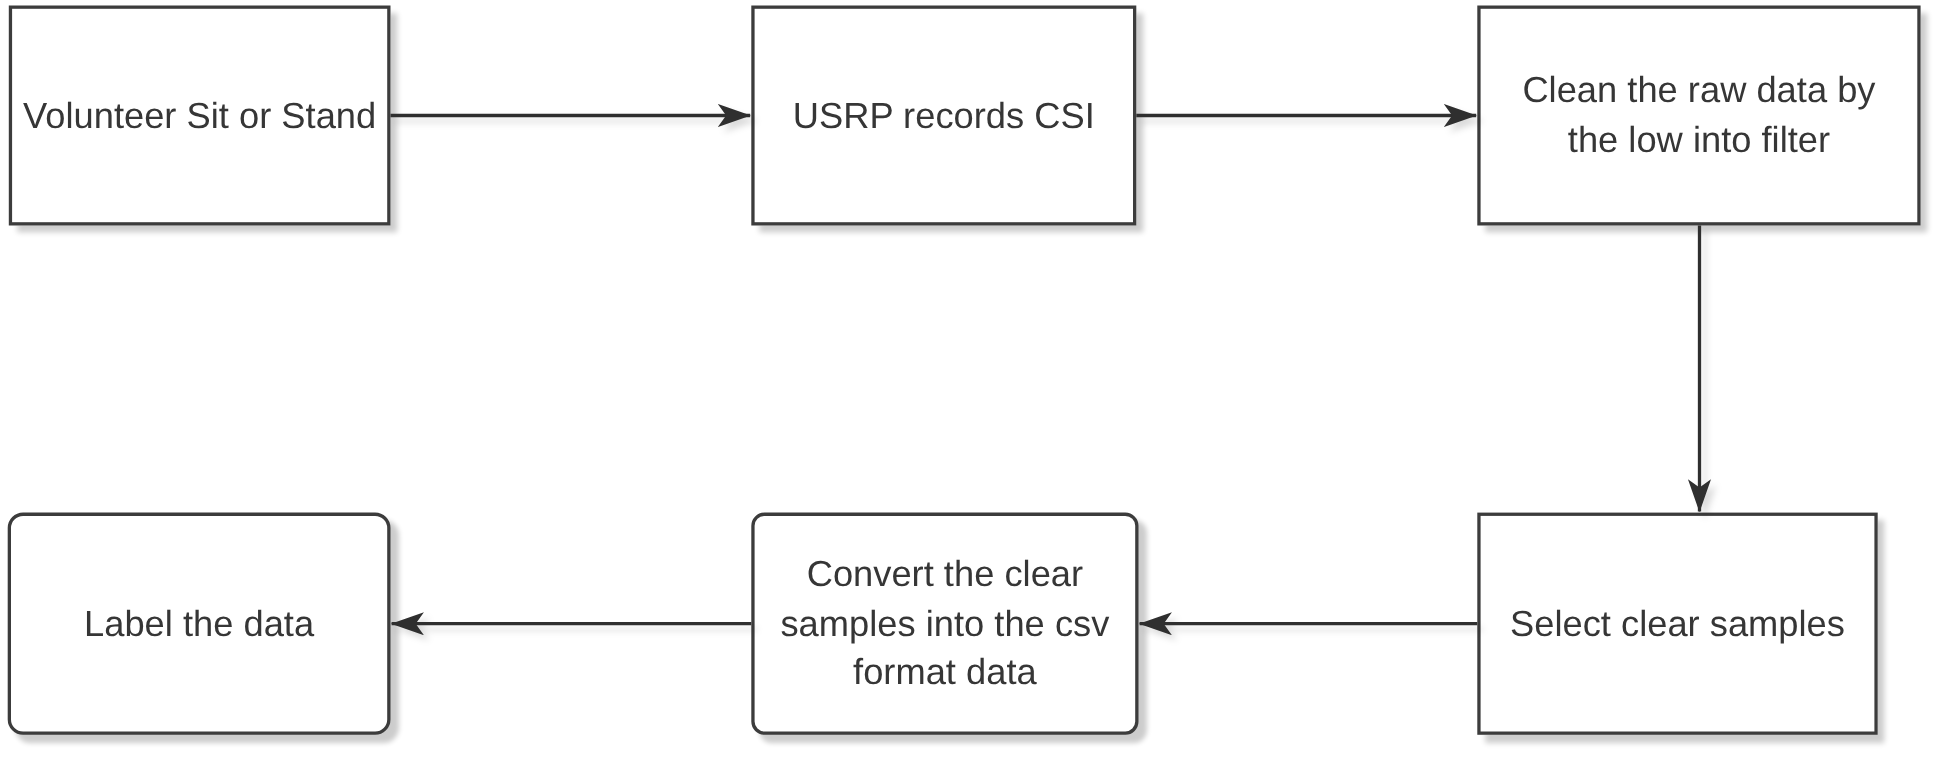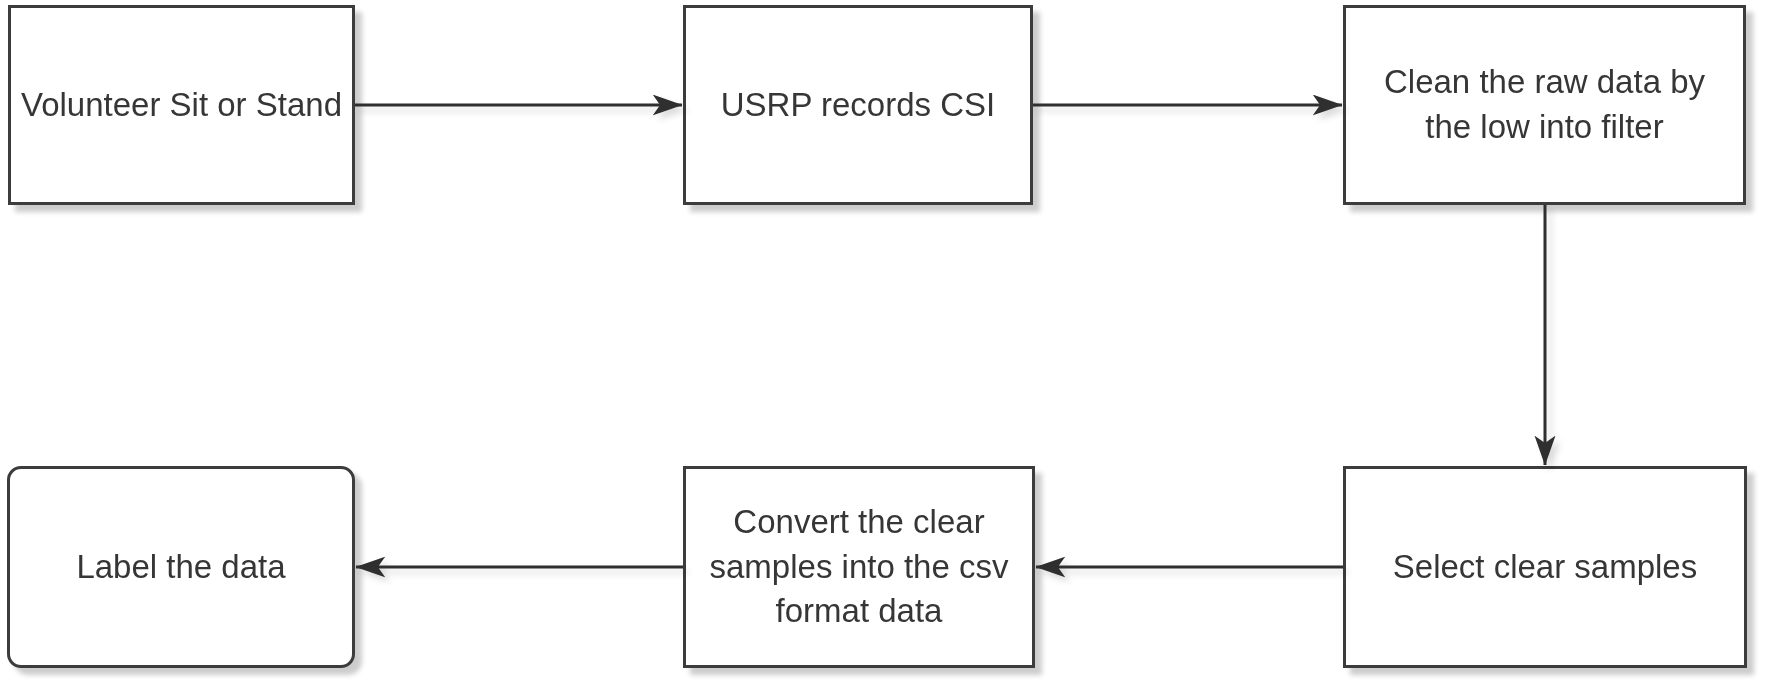--- a/index.html
+++ b/index.html
@@ -36,22 +36,22 @@
     line-height: 1.36;
     color: var(--text);
     white-space: pre-line;
     padding: 0 4px;
   }
   
   #node-volunteer { left: 8px;    top: 5px;   width: 347px; height: 200px; }
   #node-usrp      { left: 683px;  top: 5px;   width: 350px; height: 200px; justify-content: center; }
   #node-clean     { left: 1343px; top: 5px;   width: 403px; height: 200px; }
   #node-label     { left: 7px;    top: 466px; width: 348px; height: 202px; border-radius: 14px; }
-  #node-convert   { left: 683px;  top: 466px; width: 352px; height: 202px; }
-  #node-select    { left: 1343px; top: 466px; width: 404px; height: 202px; }
+  #node-convert   { left: 683px;  top: 466px; width: 352px; height: 202px; border-radius: 12px; }
+  #node-select    { left: 1343px; top: 466px; width: 364px; height: 202px; }
 
   #edge-layer {
     position: absolute;
     left: 0; top: 0;
     width: 1773px;
     height: 698px;
     pointer-events: none;
     filter: drop-shadow(5px 5px 3px rgba(0, 0, 0, 0.14));
   }
   #edge-layer line {

